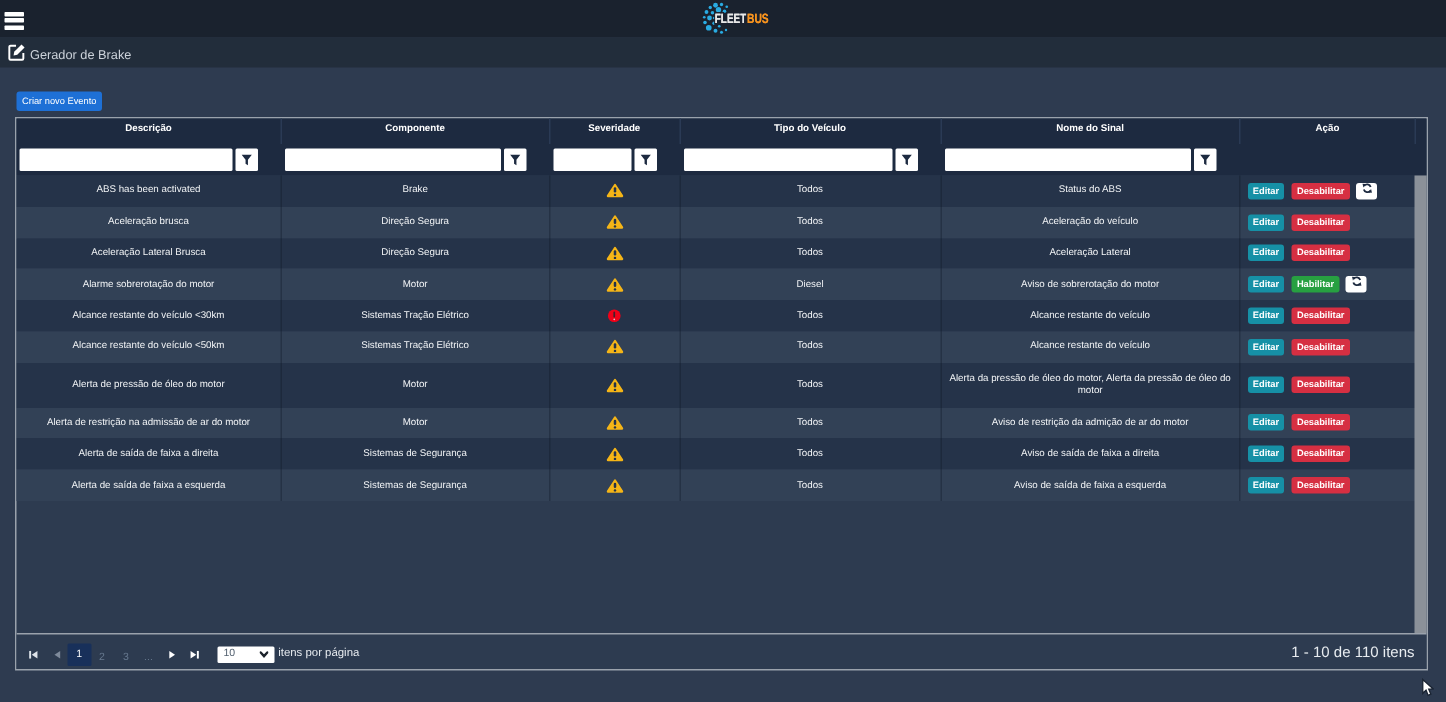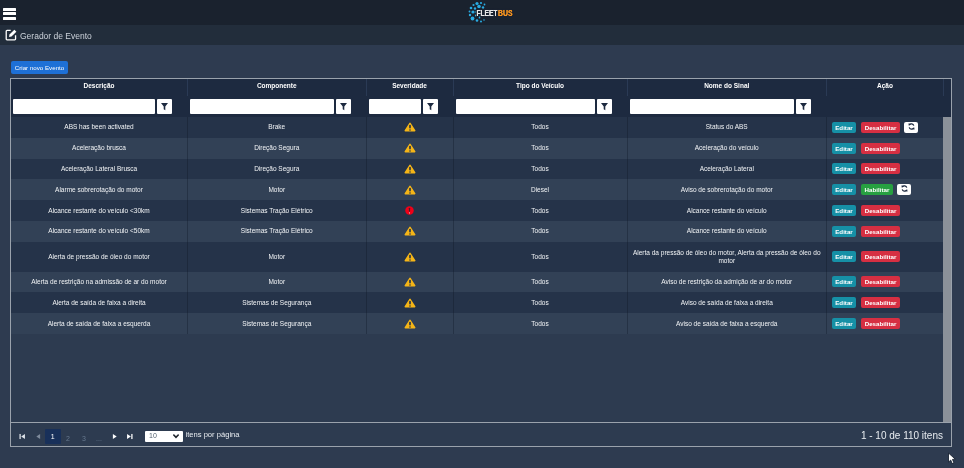--- a/index.html
+++ b/index.html
@@ -75,21 +75,21 @@
       <text x="32" y="14.5" font-family="Liberation Sans, sans-serif" font-size="9" font-weight="bold" fill="#f7931e" stroke="#1a2230" stroke-width="2.4" paint-order="stroke" textLength="14.5" lengthAdjust="spacingAndGlyphs">BUS</text>
       <text x="32" y="14.5" font-family="Liberation Sans, sans-serif" font-size="9" font-weight="bold" fill="#f7931e" textLength="14.5" lengthAdjust="spacingAndGlyphs">BUS</text>
     </svg>
   </div>
 </div>
 <div class="titlebar">
   <svg style="position:absolute;left:5px;top:3px" width="13" height="13" viewBox="0 0 16 16" fill="none" stroke="#fff" stroke-width="1.6">
     <path d="M13 9 v4.5 a1 1 0 0 1 -1 1 H2.5 a1 1 0 0 1 -1 -1 V4 a1 1 0 0 1 1 -1 H7"></path>
     <path d="M11.5 2 L14 4.5 L8 10.5 L5 11 L5.5 8 Z" fill="#fff" stroke="none"></path>
   </svg>
-  <div class="ttl">Gerador de Evento</div>
+  <div class="ttl">Gerador de Brake</div>
 </div>
 <div class="btn-new">Criar novo Evento</div>
 <div class="grid">
   <div class="ghead">
     <div class="hc" style="width:177px">Descrição</div>
     <div class="hc" style="width:178.5px">Componente</div>
     <div class="hc" style="width:87px">Severidade</div>
     <div class="hc" style="width:174px">Tipo do Veículo</div>
     <div class="hc" style="width:199.5px">Nome do Sinal</div>
     <div class="hc" style="width:117px">Ação</div>

